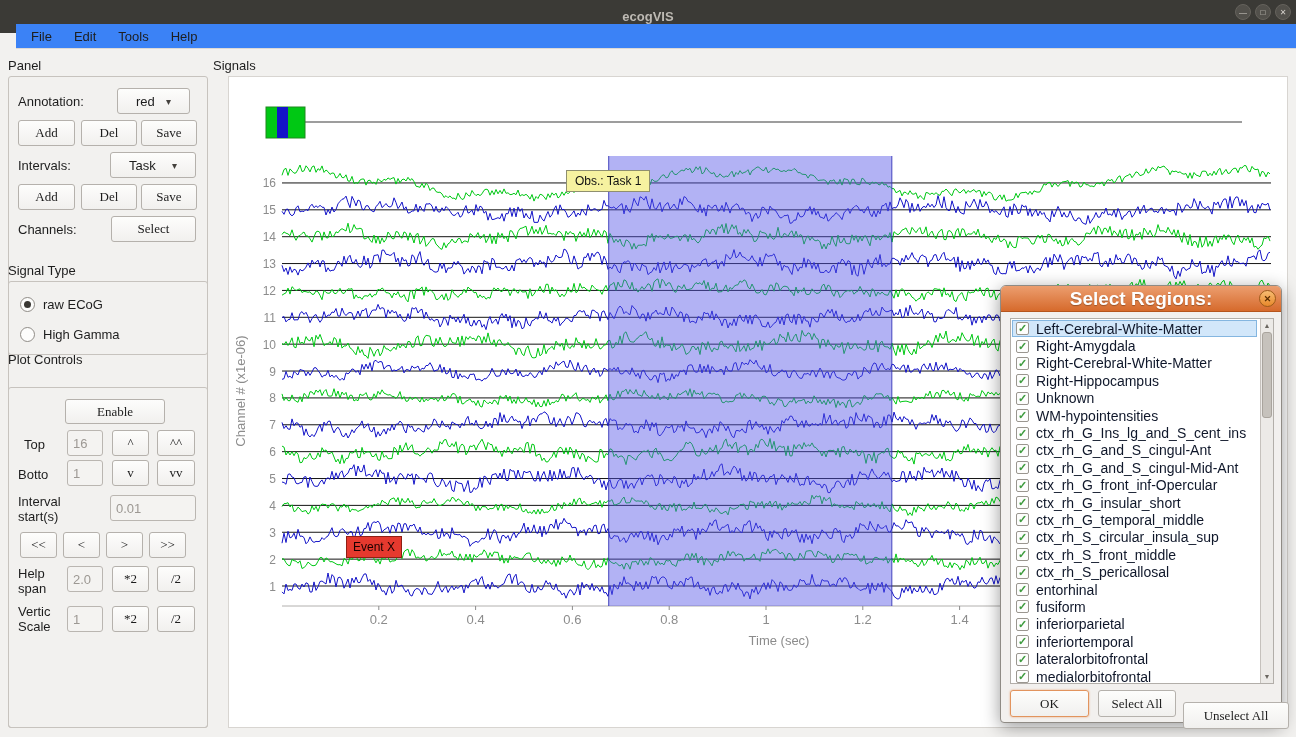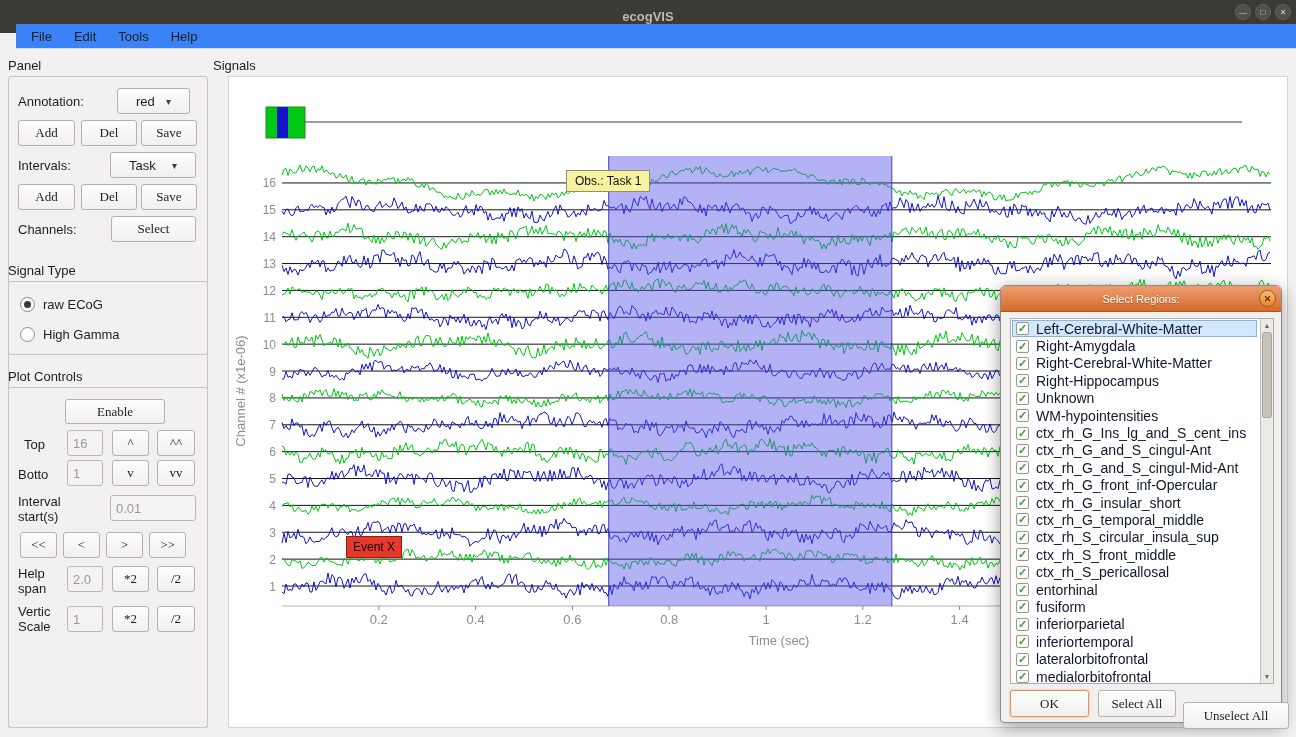--- a/index.html
+++ b/index.html
@@ -31,21 +31,21 @@
 .radio.checked .dot{background:#3a3834}
 
 
 .signals-frame{background:#ffffff;border:1px solid #d8d5d1}
 .obs-label{background:#f6f2a0;border:1px solid #8f8f6f;font-size:12px;color:#111;padding:3px 8px;white-space:nowrap}
 .event-label{background:#e5392e;border:1px solid #8f1f14;font-size:12px;color:#1a0000;padding:3px 6px;white-space:nowrap}
 
 
 .dialog{background:#f2f0ee;border:1px solid #8f8b85;border-radius:6px 6px 4px 4px;box-shadow:0 4px 18px rgba(0,0,0,.4);z-index:10}
 .dialog-titlebar{position:relative;height:26px;border-radius:5px 5px 0 0;background:linear-gradient(#ec9e6f,#d66a2c);display:flex;align-items:center;justify-content:center;border-bottom:1px solid #b5551d}
-.dialog-title{color:#fff;font-size:11px;font-weight:normal;text-shadow:0 1px 1px rgba(0,0,0,.3)}
+.dialog-title{color:#fff;font-size:19px;font-weight:bold;text-shadow:0 1px 1px rgba(0,0,0,.3)}
 .dialog-close{position:absolute;right:5px;top:4px;width:17px;height:17px;border-radius:50%;background:linear-gradient(#f7bd72,#e8882b);border:1px solid #9c5a1a;display:flex;align-items:center;justify-content:center;font-size:9px;color:#5a2d00;font-weight:bold}
 .region-list{position:absolute;left:9px;top:32px;width:264px;height:366px;background:#fff;border:1px solid #b2aea9;overflow:hidden;padding:1px 16px 0 1px}
 .region-row{display:flex;align-items:center;height:17.4px;gap:7px;padding-left:3px;border:1px solid transparent}
 .region-row.selected{background:#d2e7fa;border-color:#84b6e0}
 .cb{flex:0 0 13px;width:13px;height:13px;border:1px solid #9a968f;border-radius:2px;background:#fdfdfc;display:inline-flex;align-items:center;justify-content:center;font-size:11px;font-weight:bold;color:#3f9c3f;line-height:1}
 .region-name{font-size:14px;color:#0f172a;white-space:nowrap}
 .list-scrollbar{position:absolute;left:259px;top:33px;width:13px;height:364px;background:#eceae7;border-left:1px solid #c5c1bc}
 .sb-arrow{height:13px;display:flex;align-items:center;justify-content:center;font-size:7px;color:#6a6660}
 .sb-arrow.down{position:absolute;bottom:0;left:0;right:0}
 .sb-thumb{position:absolute;left:1px;top:13px;width:10px;height:86px;background:#c6c2bc;border:1px solid #a9a49d;border-radius:3px}
@@ -109,21 +109,21 @@
       </span>
     <span class="lbl">raw ECoG</span>
   </div>
   <div class="abs radio-row" style="left:20px;top:326px">
     <span class="radio">
         <span class="dot"></span>
       </span>
     <span class="lbl">High Gamma</span>
   </div>
 
-  <span class="abs lbl" style="left:8px;top:369px">Plot Controls</span>
+  <span class="abs lbl" style="left:8px;top:352px">Plot Controls</span>
   <div class="abs gframe" style="left:8px;top:387px;width:200px;height:341px"></div>
   <button class="abs qbtn" style="left:65px;top:399px;width:100px;height:25px">Enable</button>
 
   <span class="abs lbl" style="left:24px;top:437px">Top</span>
   <input class="abs qinput" readonly="" style="left: 67px; top: 430px; width: 36px; height: 26px;" value="16">
   <button class="abs qbtn" style="left:112px;top:430px;width:37px;height:26px">^</button>
   <button class="abs qbtn" style="left:157px;top:430px;width:38px;height:26px">^^</button>
 
   <span class="abs lbl" style="left:18px;top:467px">Botto</span>
   <input class="abs qinput" readonly="" style="left: 67px; top: 460px; width: 36px; height: 26px;" value="1">

